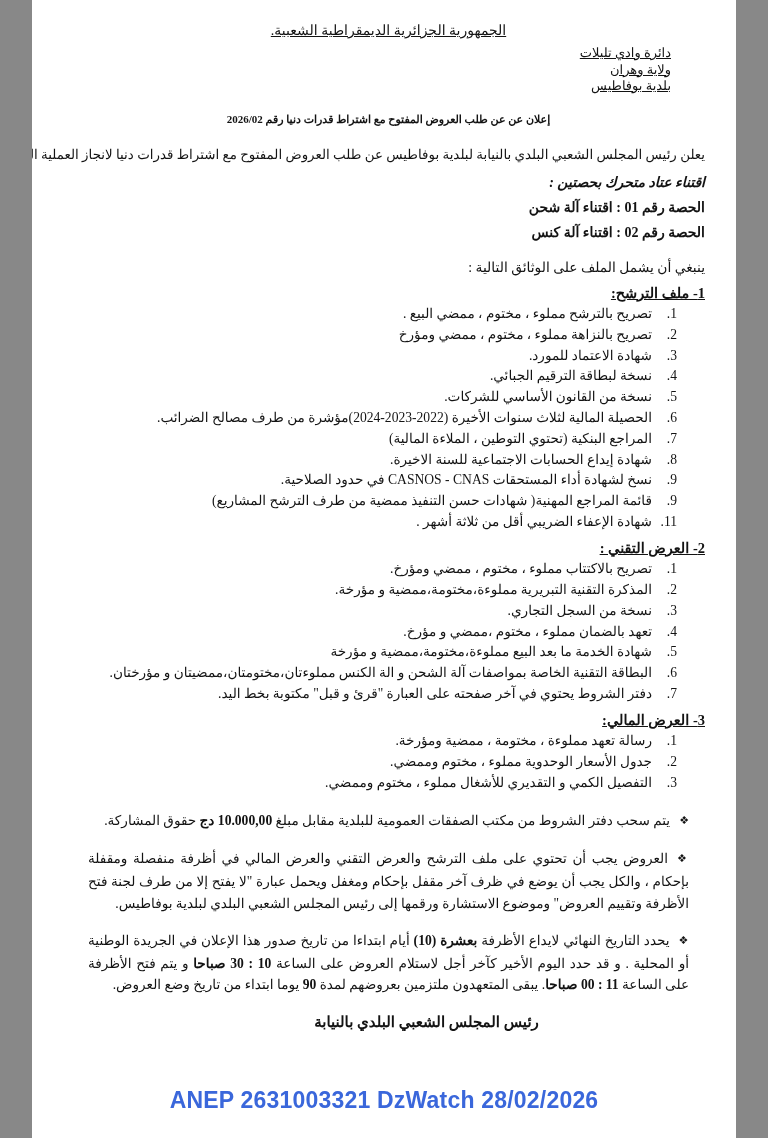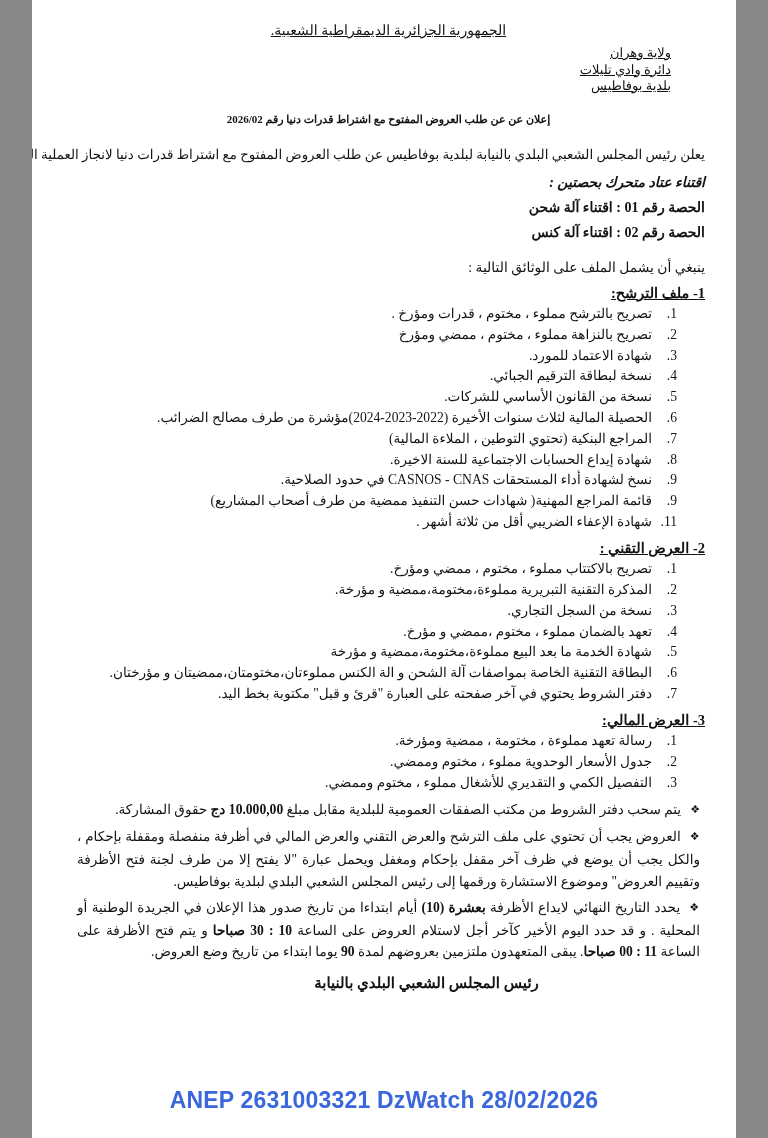--- a/index.html
+++ b/index.html
@@ -24,62 +24,62 @@
   .operation{font-weight:700;font-size:14px;margin-top:5px;line-height:25px;font-style:italic;}
   .lot{font-weight:700;font-size:14px;line-height:25.5px;}
   .docs-intro{margin-top:12px;font-size:13.8px;line-height:20px;}
   .sec-heading{margin-top:4px;font-size:14.5px;font-weight:700;line-height:22.5px;text-align:right;}
   .sec-heading-text{text-decoration:underline;}
   .list{padding-right:28px;font-size:13.6px;line-height:20.8px;}
   .li{display:flex;}
   .num{min-width:25px;flex:none;}
   .litext{flex:1 1 auto;}
   .notes{margin-top:2px;}
-  .note{margin:5px;font-size:13.6px;line-height:21.6px;text-align:justify;}
+  .note{margin:16px;font-size:13.6px;line-height:21.6px;text-align:justify;}
   .bullet{font-size:11px;margin-left:9px;position:relative;top:-1px;}
   .bold{font-weight:700;}
   .signature{font-weight:700;font-size:15px;text-align:center;margin-top:10px;padding-left:76px;line-height:20px;}
   .footer{
     position:absolute;left:0;right:0;bottom:24px;
     text-align:center;direction:ltr;
     font-family:"Liberation Sans","DejaVu Sans",sans-serif;
     font-weight:700;font-size:23px;letter-spacing:0.2px;
   }
 </style>
 </head>
 <body>
 
 <div class="page">
 
   <div class="republic">
     <span>الجمهورية الجزائرية الديمقراطية الشعبية.</span>
   </div>
 
   <div class="authority">
+      <div class="authline">دائرة وادي تليلات</div>
       <div class="authline">ولاية وهران</div>
-      <div class="authline">دائرة وادي تليلات</div>
       <div class="authline">بلدية بوفاطيس</div>
     </div>
 
   <div class="title">إعلان عن عن طلب العروض المفتوح مع اشتراط قدرات دنيا رقم 2026/02</div>
 
   <div class="intro">يعلن رئيس المجلس الشعبي البلدي بالنيابة لبلدية بوفاطيس عن طلب العروض المفتوح مع اشتراط قدرات دنيا لانجاز العملية التالية :</div>
 
   <div class="operation">اقتناء عتاد متحرك بحصتين :</div>
   <div class="lot">الحصة رقم 01 : اقتناء آلة شحن</div>
   <div class="lot">الحصة رقم 02 : اقتناء آلة كنس</div>
 
   <div class="docs-intro">ينبغي أن يشمل الملف على الوثائق التالية :</div>
 
   <div>
       <div class="sec-heading"><span class="sec-heading-text">1- ملف الترشح:</span></div>
       <div class="list">
         <div class="li">
           <span class="num">1.</span>
-          <span class="litext">تصريح بالترشح مملوء ، مختوم ، قدرات ومؤرخ .</span>
+          <span class="litext">تصريح بالترشح مملوء ، مختوم ، ممضي البيع .</span>
         </div>
         <div class="li">
           <span class="num">2.</span>
           <span class="litext">تصريح بالنزاهة مملوء ، مختوم ، ممضي ومؤرخ</span>
         </div>
         <div class="li">
           <span class="num">3.</span>
           <span class="litext">شهادة الاعتماد للمورد.</span>
         </div>
         <div class="li">
@@ -101,21 +101,21 @@
         <div class="li">
           <span class="num">8.</span>
           <span class="litext">شهادة إيداع الحسابات الاجتماعية للسنة الاخيرة.</span>
         </div>
         <div class="li">
           <span class="num">9.</span>
           <span class="litext">نسخ لشهادة أداء المستحقات CASNOS - CNAS في حدود الصلاحية.</span>
         </div>
         <div class="li">
           <span class="num">9.</span>
-          <span class="litext">قائمة المراجع المهنية( شهادات حسن التنفيذ ممضية من طرف أصحاب المشاريع)</span>
+          <span class="litext">قائمة المراجع المهنية( شهادات حسن التنفيذ ممضية من طرف الترشح المشاريع)</span>
         </div>
         <div class="li">
           <span class="num">11.</span>
           <span class="litext">شهادة الإعفاء الضريبي أقل من ثلاثة أشهر .</span>
         </div>
       </div>
       <div class="sec-heading"><span class="sec-heading-text">2- العرض التقني :</span></div>
       <div class="list">
         <div class="li">
           <span class="num">1.</span>

